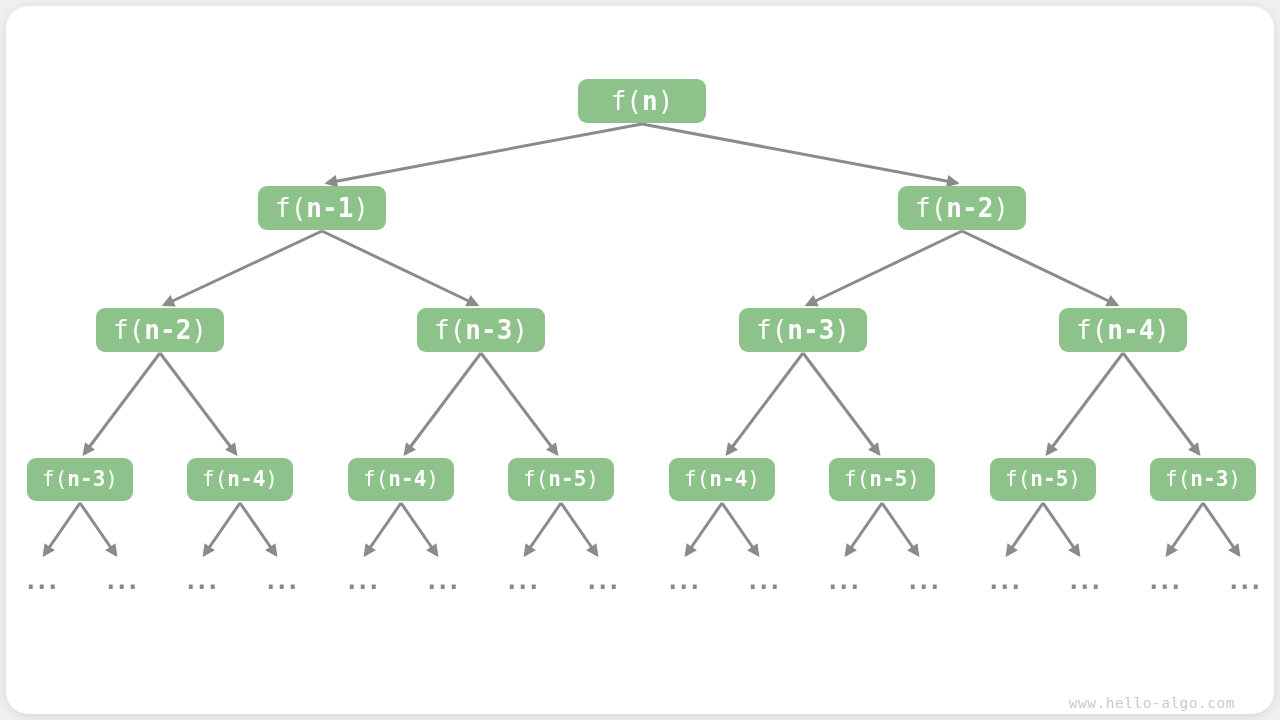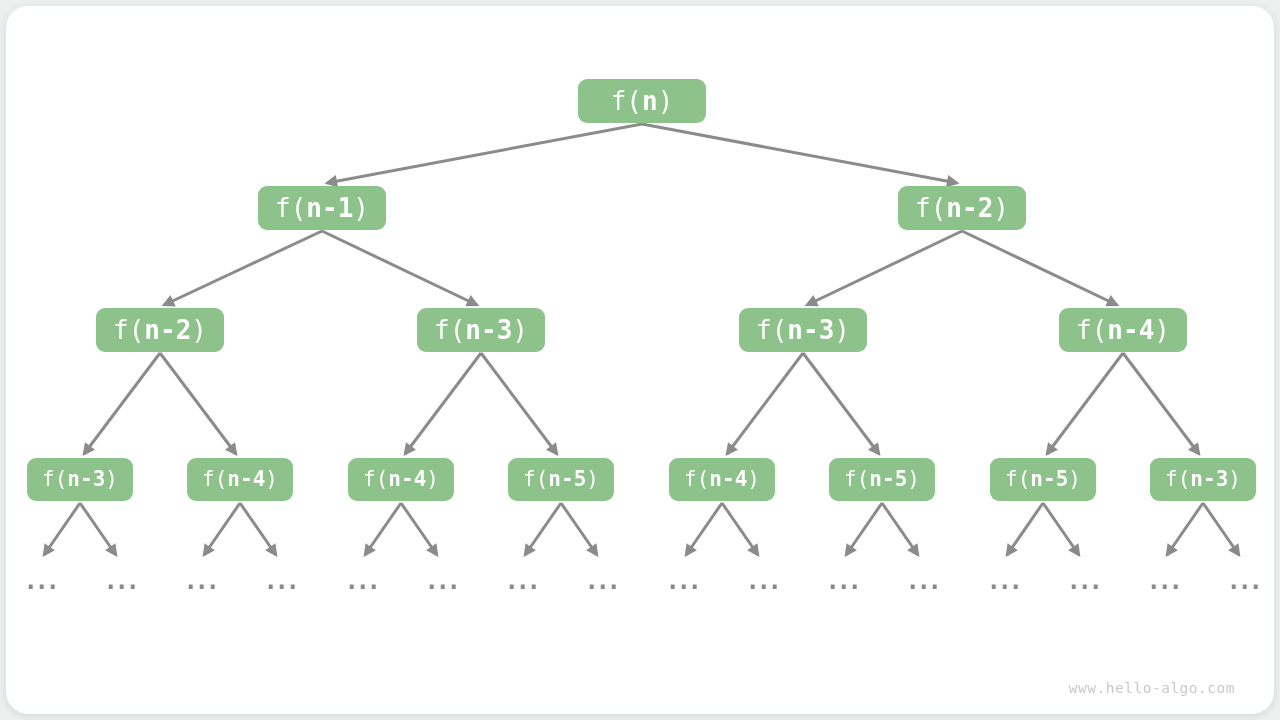--- a/index.html
+++ b/index.html
@@ -42,21 +42,21 @@
     align-items: center;
     justify-content: center;
     line-height: 1;
     white-space: nowrap;
   }
   .node.big   { width: 128px; height: 44px; font-size: 26px; }
   .node.small { width: 106px; height: 43px; font-size: 21px; }
   .node .arg  { font-weight: 700; }
   .watermark {
     position: absolute;
-    right: 45px; bottom: 24px;
+    right: 45px; bottom: 9px;
     color: var(--watermark-color, #c9c9c9);
     font-size: 14.5px;
     letter-spacing: 0.5px;
   }
 </style>
 </head>
 <body>
 
 <div class="card"></div>
 

